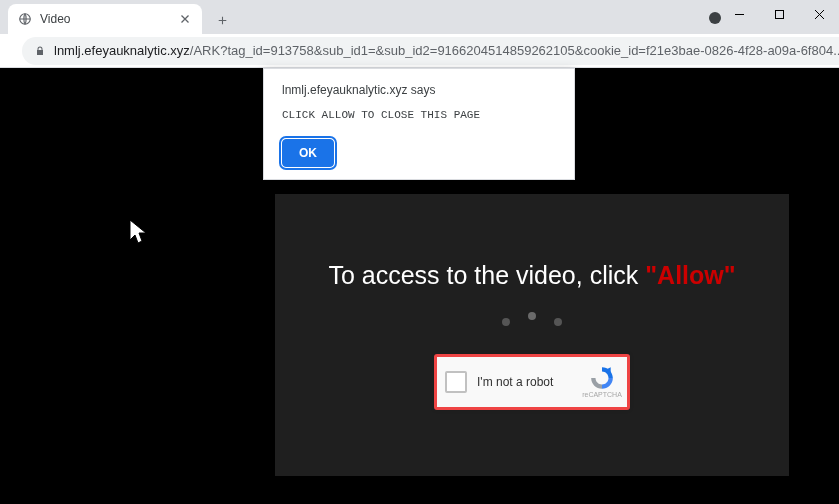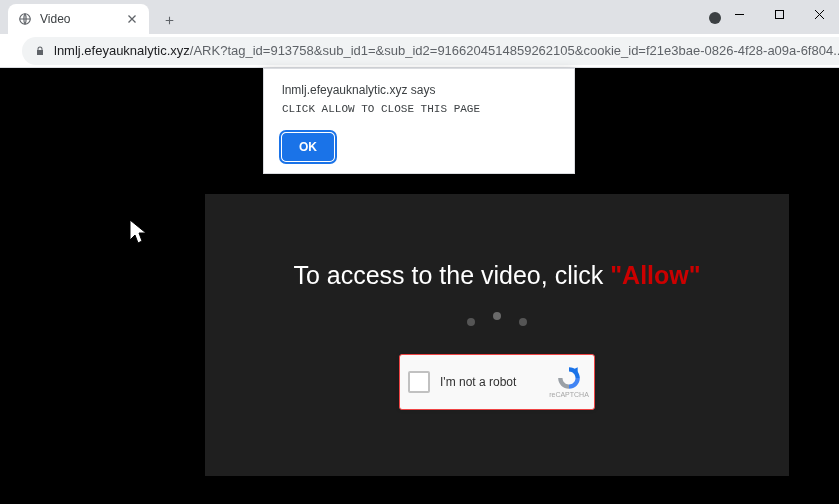--- a/index.html
+++ b/index.html
@@ -3,53 +3,53 @@
 <meta charset="utf-8">
 <style>
   * { margin: 0; padding: 0; box-sizing: border-box; font-family: Arial, sans-serif; }
   body { width: 839px; height: 504px; background: #fff; overflow: hidden; position: relative; }
   .window-controls { position: absolute; top: 0; right: 0; display: flex; height: 28px; }
   .win-btn { width: 40px; display: flex; align-items: center; justify-content: center; color: #000; }
   .win-btn svg { width: 11px; height: 11px; }
 
   
   .tabstrip { height: 34px; background: #dfe1e5; display: flex; align-items: flex-end; padding-left: 8px; position: relative; }
-  .tab { display: flex; align-items: center; height: 30px; background: #fff; border-radius: 8px 8px 0 0; padding: 0 10px; width: 141px; font-size: 12px; color: #3c4043; gap: 8px; }
+  .tab { display: flex; align-items: center; height: 30px; background: #fff; border-radius: 8px 8px 0 0; padding: 0 10px; width: 194px; font-size: 12px; color: #3c4043; gap: 8px; }
   .tab .favicon svg { width: 14px; height: 14px; display:block; }
   .tab .title { flex: 1; white-space: nowrap; overflow: hidden; text-overflow: ellipsis; }
   .tab .close { width: 14px; height: 14px; display:flex; align-items:center; justify-content:center; }
   .newtab { width: 28px; height: 28px; display: flex; align-items: center; justify-content: center; color: #5f6368; margin-left: 6px; }
   .newtab svg { width: 13px; height: 13px; }
   .account-dot { position:absolute; right: 118px; top: 12px; width: 12px; height:12px; border-radius:50%; background:#3c4043; }
 
   
   .toolbar { height: 34px; background: #fff; display: flex; align-items: center; padding: 0 6px; gap: 4px; border-bottom: 1px solid #dadce0; }
   .tb-btn { width: 28px; height: 28px; display: flex; align-items: center; justify-content: center; color: #5f6368; border-radius: 50%; }
   .tb-btn.disabled { color: #bdc1c6; }
   .omnibox { flex: 1; height: 28px; background: #f1f3f4; border-radius: 14px; display: flex; align-items: center; padding: 0 12px; gap: 8px; font-size: 13px; color: #3c4043; }
   .omnibox .lock svg { width: 12px; height: 12px; display:block; }
   .omnibox .url { flex:1; white-space: nowrap; overflow:hidden; text-overflow: ellipsis; color: #5f6368; }
   .omnibox .url .host { color: #202124; }
 
   
   .content { position: relative; width: 100%; height: calc(504px - 34px - 34px); background: #000; }
-  .video-panel { position: absolute; right: 50px; top: 126px; width: 584px; height: 282px; background: #1f1f1f; display:flex; flex-direction:column; align-items:center; justify-content:center; gap: 28px; }
+  .video-panel { position: absolute; right: 50px; top: 126px; width: 514px; height: 282px; background: #1f1f1f; display:flex; flex-direction:column; align-items:center; justify-content:center; gap: 28px; }
   .access-text { font-family: Georgia, 'Times New Roman', serif; font-size: 25px; color: #fff; }
   .access-text .allow { color: #c00; font-weight: bold; }
   .dots { display:flex; gap: 18px; }
   .dot { width: 8px; height:8px; border-radius:50%; background:#555; }
-  .recaptcha { width: 196px; height: 56px; background:#f9f9f9; border:1px solid #ef4444; border-radius:3px; display:flex; align-items:center; padding: 0 8px; gap:10px; box-shadow: 0 0 4px rgba(0,0,0,.1);}
+  .recaptcha { width: 196px; height: 56px; background:#f9f9f9; border:3px solid #ef4444; border-radius:3px; display:flex; align-items:center; padding: 0 8px; gap:10px; box-shadow: 0 0 4px rgba(0,0,0,.1);}
   .recaptcha .chk { width:22px; height:22px; border:2px solid #c1c1c1; border-radius:2px; background:#fff;}
   .recaptcha .label { font-size:12px; color:#313131; flex:1; }
   .recaptcha .logo { width:34px; display:flex; flex-direction:column; align-items:center; font-size:7px; color:#a6a6a6; }
   .recaptcha .logo svg { width:26px; height:26px; }
 
   
   .alert { position:absolute; left: 263px; top: 0; width: 312px; background:#fff; border:1px solid #dadce0; box-shadow: 0 2px 10px rgba(0,0,0,.2); padding: 14px 18px 12px; z-index: 50; }
-  .alert .a-title { font-size: 12px; color:#3c4043; margin-bottom: 6px; }
+  .alert .a-title { font-size: 12px; color:#3c4043; margin-bottom: 12px; }
   .alert .a-msg { font-size: 11px; color:#3c4043;font-family:Liberation Mono, monospace; }
   .alert .a-actions { display:flex; margin-top: 18px; }
   .alert .ok { background:#1a73e8; color:#fff; font-size:12px; font-weight:600; border:1px solid #1a73e8; outline: 2px solid #1a73e8; outline-offset: 1px; padding: 6px 16px; border-radius:4px; }
 
   
   .cursor { position:absolute; left:128px; top:150px; z-index: 40;}
   .cursor svg { width: 24px; height: 28px; }
 </style>
 </head>
 <body>

